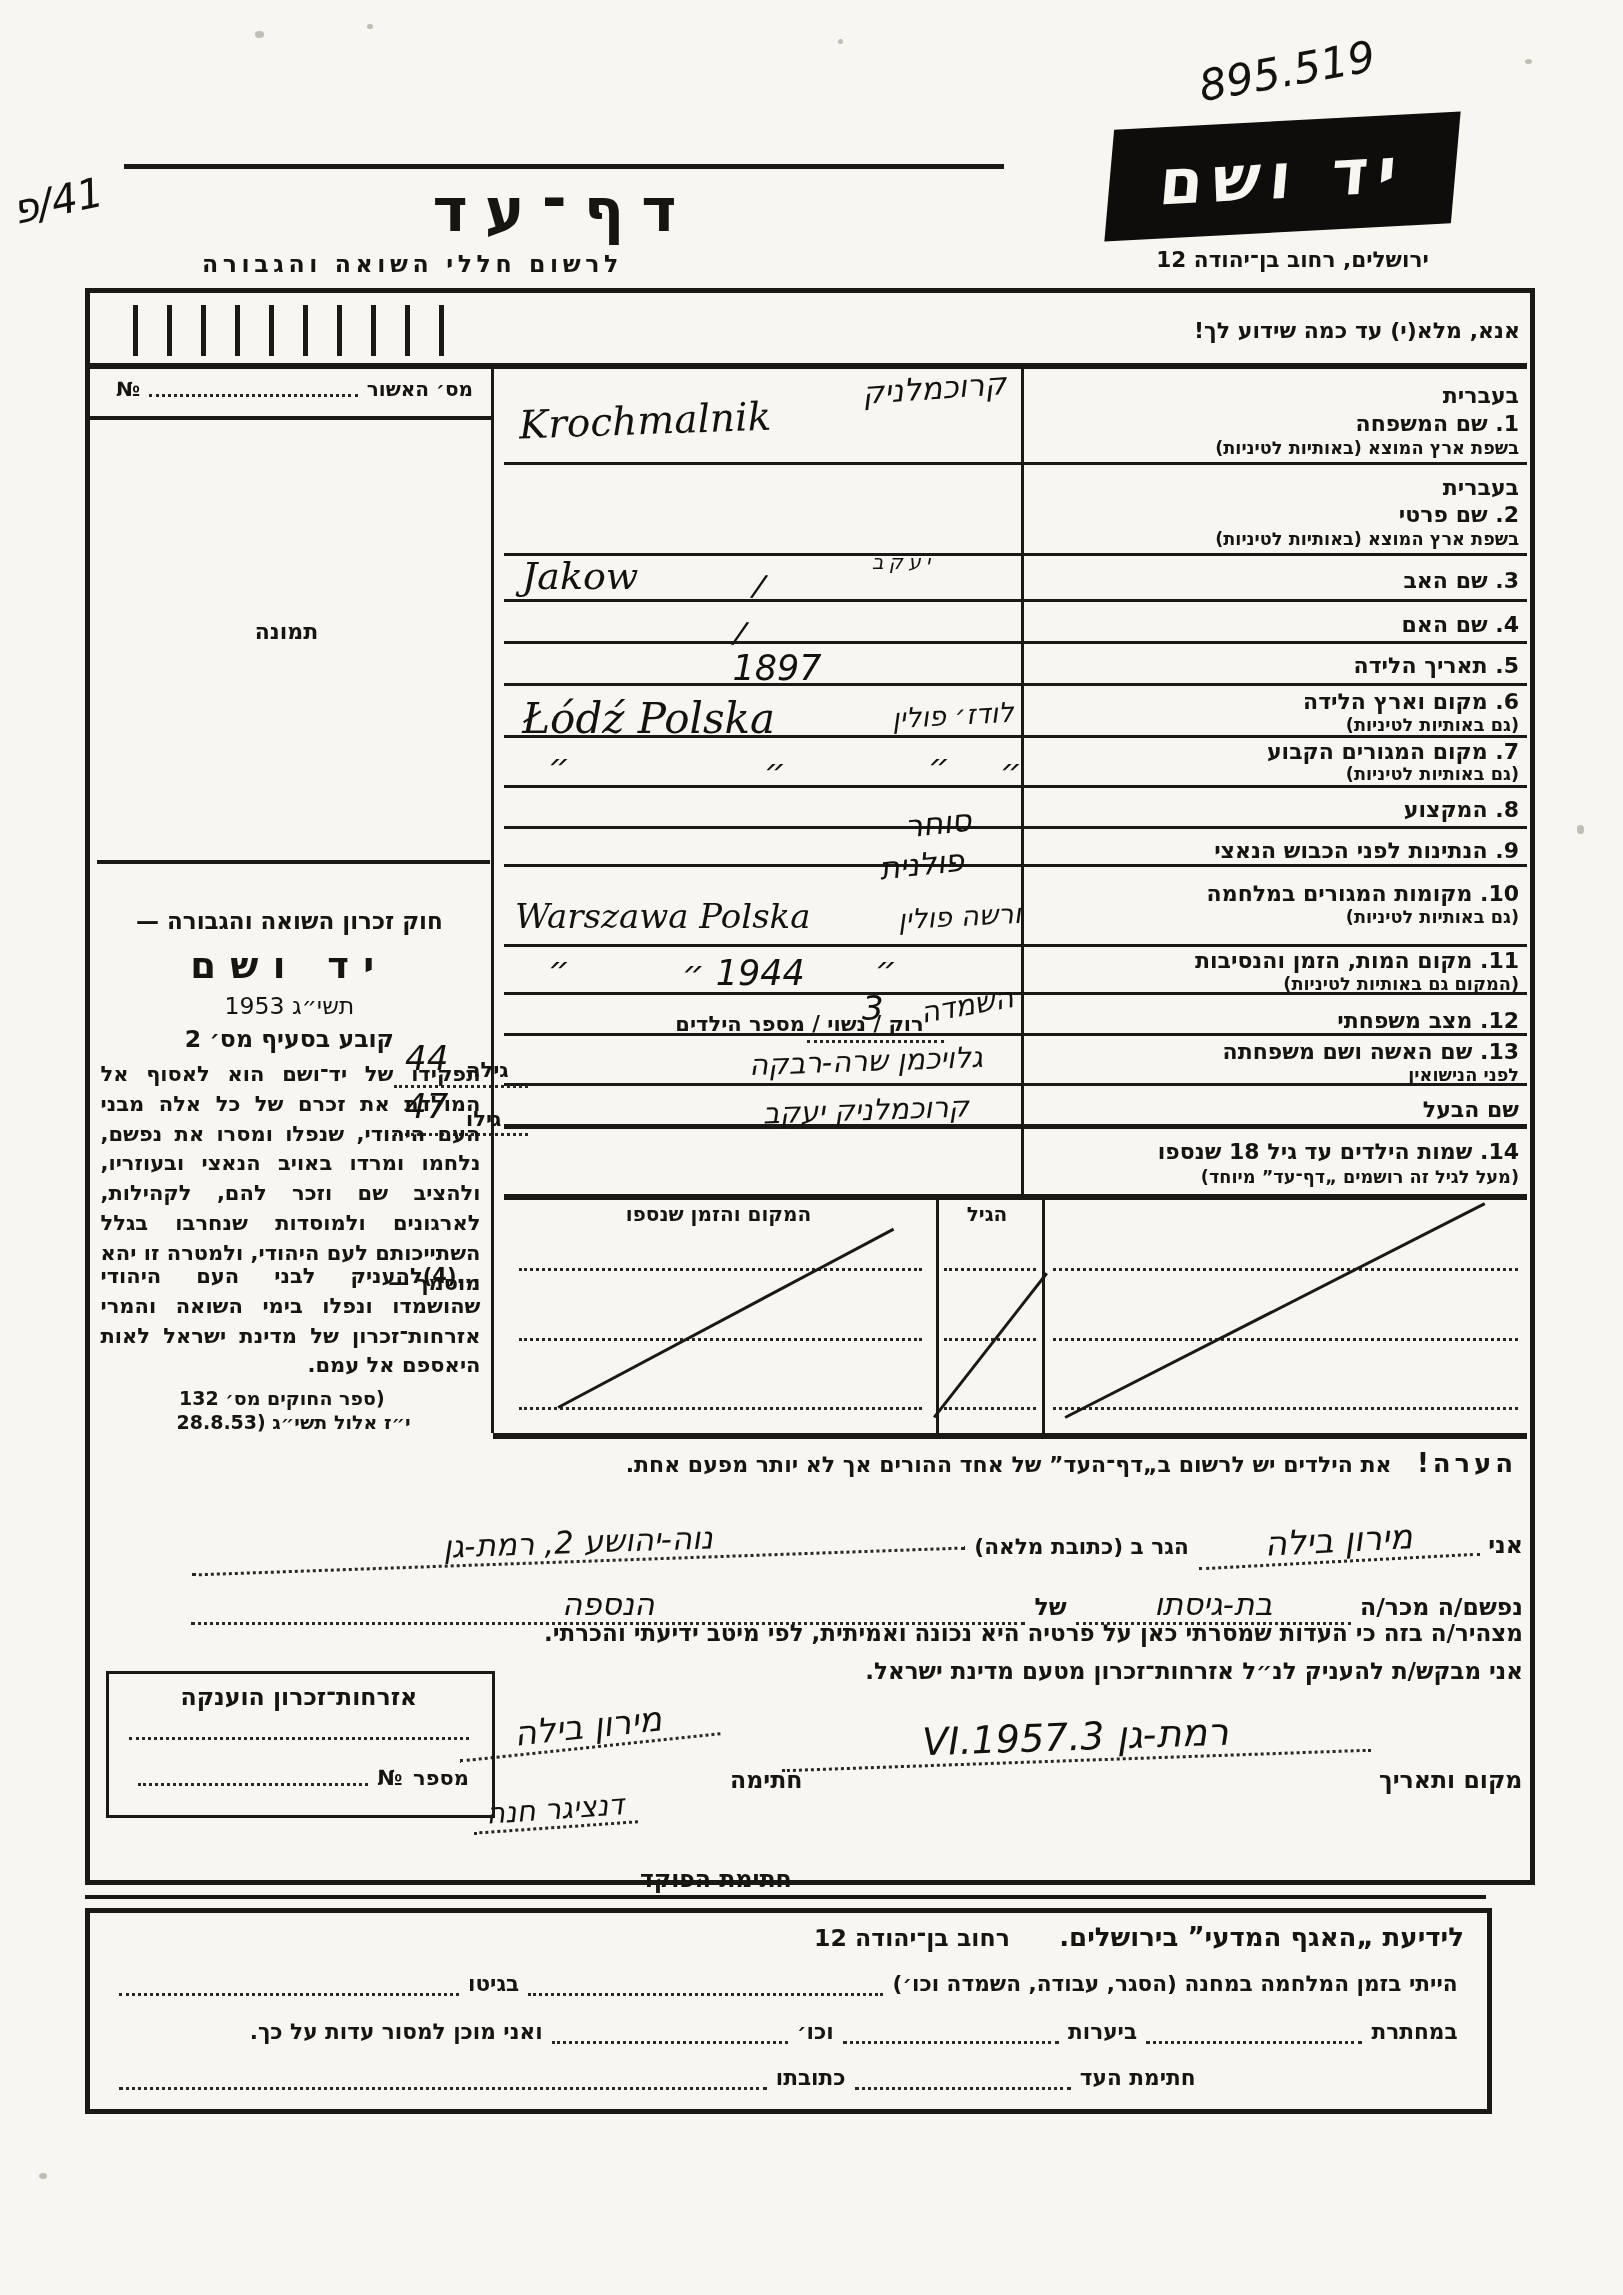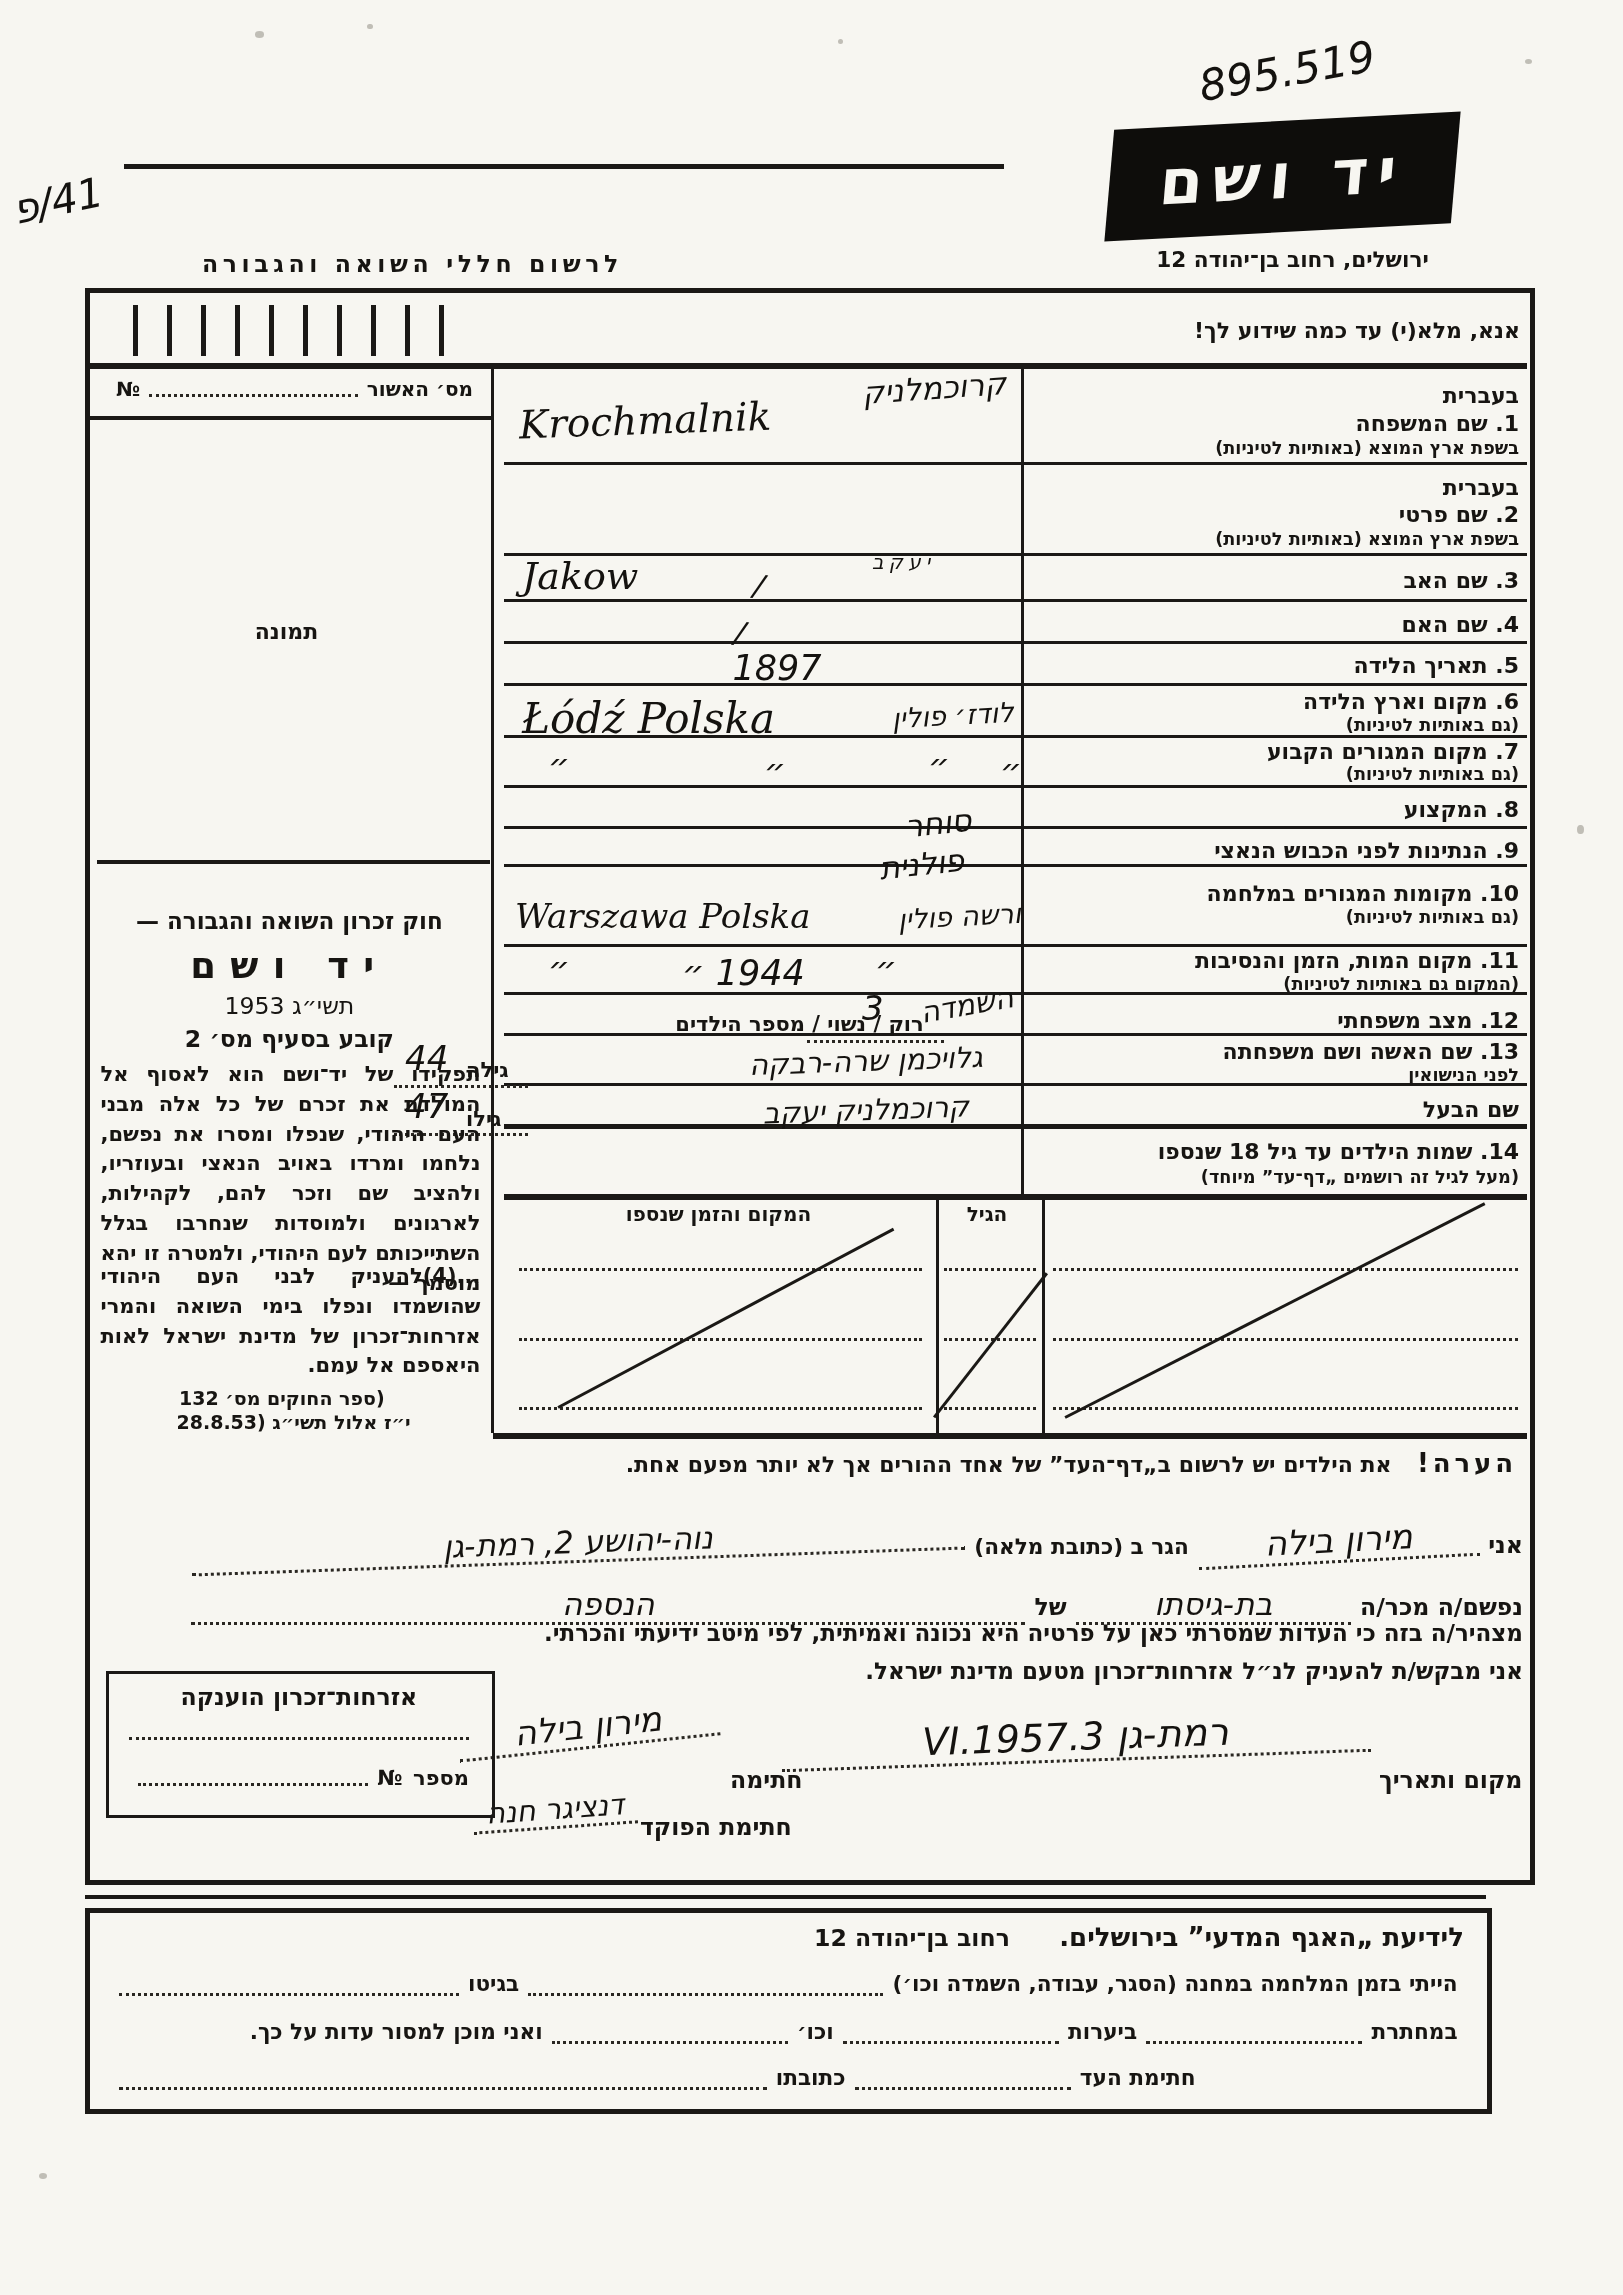--- a/index.html
+++ b/index.html
@@ -29,20 +29,21 @@
 </style>
 </head>
 <body>
 
 <div class="page">
 
   <div class="abs hw" style="left:11.8px;top:177px;font-size:41px;transform:rotate(-12deg);">41/פ</div>
 
   <div class="rule" style="left:124px;top:164px;width:880px;height:5.2px;"></div>
 
+  <div class="abs b ctr" style="left:393px;top:175px;width:340px;font-size:60px;letter-spacing:17px;">דף־עד</div>
   <div class="abs b ctr" style="left:157px;top:250px;width:511px;font-size:23.6px;letter-spacing:4.6px;">לרשום חללי השואה והגבורה</div>
 
   <div class="abs hw" style="left:1198px;top:46px;font-size:43px;transform:rotate(-10deg);">895.519</div>
   <div class="logo">
     <span class="b" style="color:#f7f6f1;font-size:63px;letter-spacing:9.2px;">יד ושם</span>
   </div>
   <div class="abs b ctr" style="left:1096px;top:247px;width:393px;font-size:21.6px;">ירושלים, רחוב בן־יהודה 12</div>
 
   <div class="form">
 
@@ -207,21 +208,21 @@
       <span class="dotted hw ctr" style="flex:1;font-size:31px;margin:0 9.2px;">הנספה</span>
     </div>
 
     <div class="abs b" style="left:92px;top:1365px;width:1341px;font-size:23px;text-align:right;">אני מבקש/ת להעניק לנ״ל אזרחות־זכרון מטעם מדינת ישראל.</div>
     <div class="abs b" style="left:92px;top:1327px;width:1341px;font-size:23px;text-align:right;">מצהיר/ה בזה כי העדות שמסרתי כאן על פרטיה היא נכונה ואמיתית, לפי מיטב ידיעתי והכרתי.</div>
 
     <div class="abs b" style="left:1289px;top:1473px;font-size:23.6px;">מקום ותאריך</div>
     <div class="abs hw dotted ctr" style="left:691px;top:1422px;width:589px;font-size:38px;transform:rotate(-2deg);">רמת-גן 3.VI.1957</div>
     <div class="abs b" style="left:640px;top:1473px;font-size:23.6px;">חתימה</div>
     <div class="abs hw dotted ctr" style="left:367px;top:1413px;width:262px;font-size:34px;transform:rotate(-6deg);">מירון בילה</div>
-    <div class="abs b" style="left:550px;top:1520px;font-size:23.6px;">חתימת הפוקד</div>
+    <div class="abs b" style="left:550px;top:1572px;font-size:23.6px;">חתימת הפוקד</div>
     <div class="abs hw dotted ctr" style="left:383px;top:1499px;width:164px;font-size:29px;transform:rotate(-4deg);">דנציגר חנה</div>
 
     <div class="grantbox">
       <div class="abs b ctr" style="left:13px;top:9.2px;width:353px;font-size:23.6px;">אזרחות־זכרון הוענקה</div>
       <div class="dseg" style="left:19.6px;top:62px;width:340px;"></div>
       <div class="abs flexline" style="left:19.6px;top:92px;width:340px;font-size:21px;">
         <span class="b">מספר</span>
         <span class="b" style="margin-right:10.5px;">№</span>
         <span class="dots"></span>
       </div>

